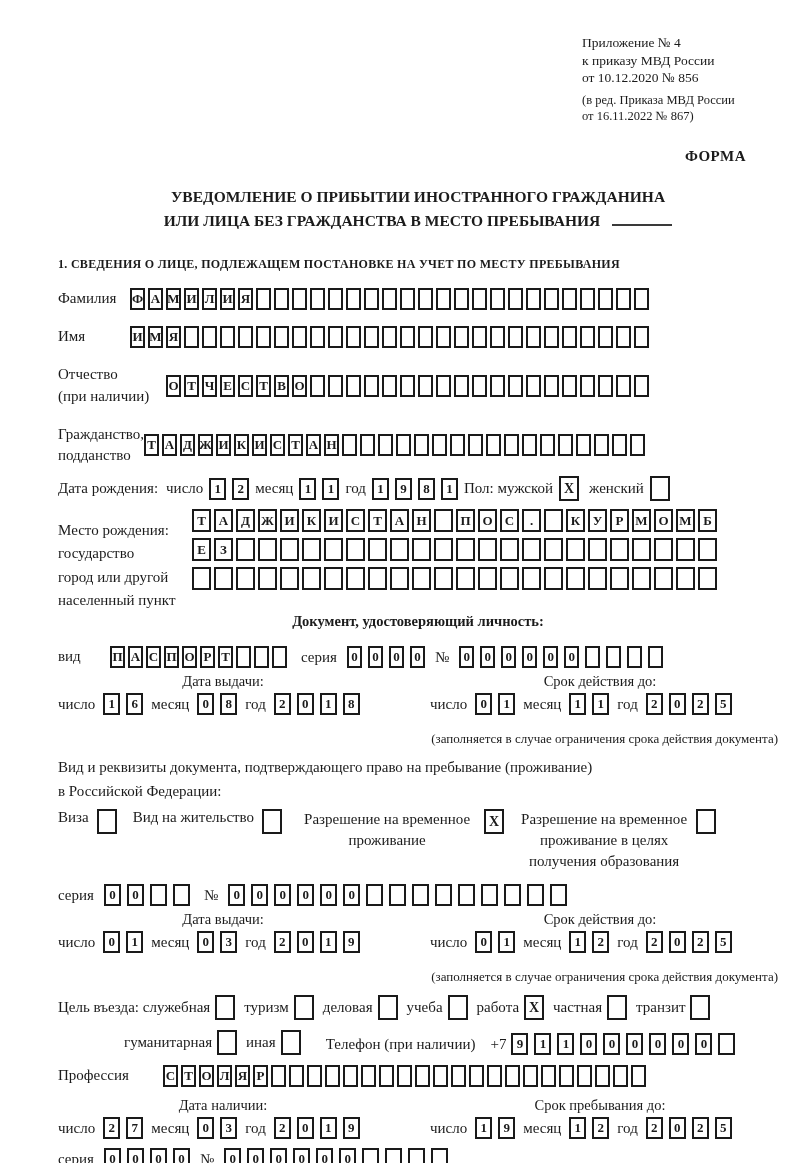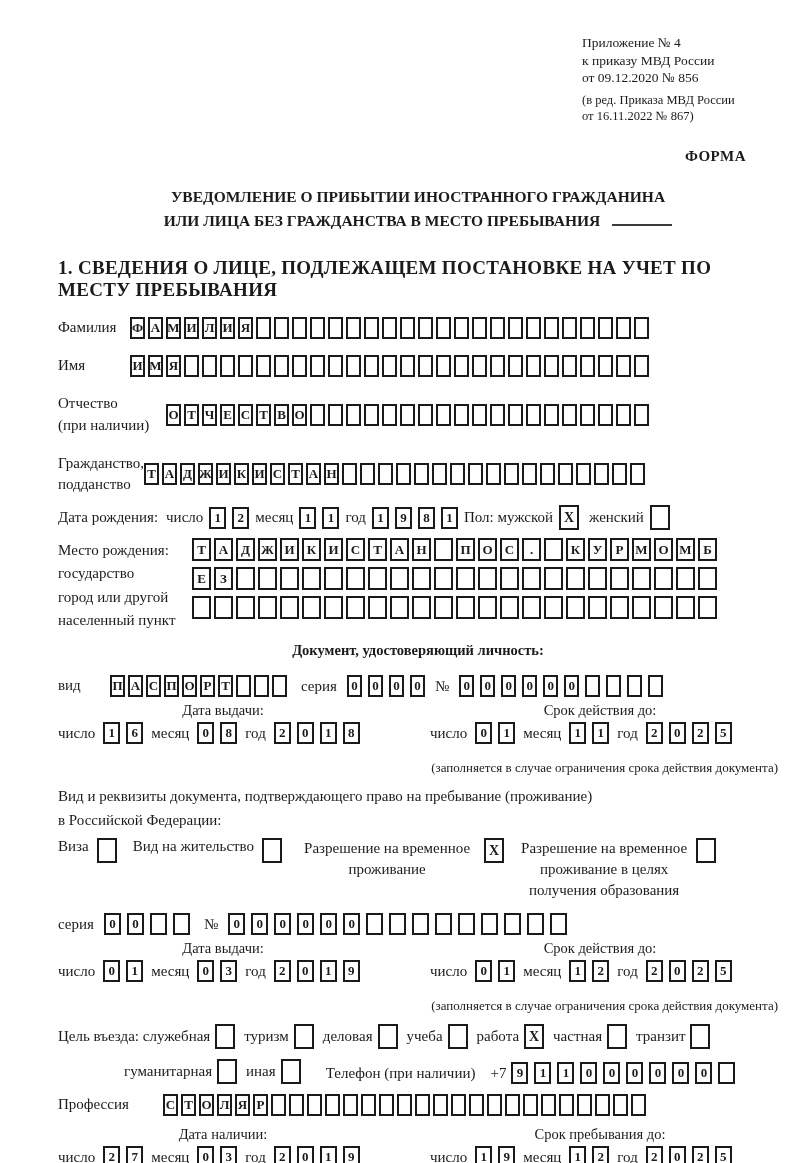--- a/index.html
+++ b/index.html
@@ -8,40 +8,40 @@
     position:relative;width:800px;height:1163px;margin:0 auto;background:#ffffff;
     color:#1b1b1b;font-family:"Liberation Serif","DejaVu Serif",serif;
     font-size:15px;padding:34px 22px 8px 58px;overflow:hidden;
   }
   
   .annex{margin-left:auto;width:196px;line-height:1.3;font-size:13.5px}
   .annex .amend{font-size:12.5px;margin-top:5px;line-height:1.3}
   .forma{ text-align:right;font-weight:bold;padding-right:32px;margin-top:24px;font-size:15px;letter-spacing:.5px}
   .title{ text-align:center;font-weight:bold;font-size:15.5px;margin-top:20px;line-height:1.55}
   .uline{display:inline-block;width:60px;height:13px;border-bottom:2px solid #3a3a3a;margin-left:12px}
-  .sec-head{font-weight:bold;font-size:19px;margin-top:24px;letter-spacing:.3px}
+  .sec-head{font-weight:bold;font-size:12px;margin-top:24px;letter-spacing:.3px}
   
   .cells{display:inline-flex;gap:3px;flex:none}
   .cells.sp{gap:6px}
   .cell{width:15px;height:22px;border:2px solid #1a1a1a;display:inline-flex;align-items:center;justify-content:center;
         font-weight:bold;font-size:13px;flex:none;background:#fff}
   .cells.m .cell{width:17px}
   .cells.w .cell{width:19px;height:23px}
   .cb{width:20px;height:25px;border:2px solid #1a1a1a;display:inline-flex;align-items:center;justify-content:center;
       font-weight:bold;font-size:14px;flex:none;background:#fff}
   
   .frow{display:flex;align-items:center;margin-top:16px}
   .frow.top{align-items:center}
   .flabel{flex:none;line-height:1.45}
   .w72{width:72px}.w108{width:108px}.w86{width:86px}.w52{width:52px}.w105{width:105px}
   .inl{display:inline-flex;align-items:center;gap:6px}
   .gap10{margin-left:10px}.gap14{margin-left:14px}
   
   .abs-block{position:relative;margin-top:8px}
-  .abs-label{position:absolute;left:0;top:1px;line-height:1.55;white-space:nowrap}
+  .abs-label{position:absolute;left:0;top:10px;line-height:1.55;white-space:nowrap}
   .cell-rows{display:flex;flex-direction:column;gap:6px}
   .doc-heading{text-align:center;font-weight:bold;font-size:14.5px;margin-top:8px}
   
   .dates-pair{display:flex;margin-top:5px}
   .date-col.left{width:372px}
   .date-col.right{flex:1}
   .date-head{text-align:center;font-size:14.5px;width:330px}
   .date-col.right .date-head{width:340px}
   .date-row{display:flex;align-items:center;gap:8px;margin-top:3px}
   .validity-note{text-align:right;font-size:13px;margin-top:16px}
@@ -55,21 +55,21 @@
   .purpose .pair{display:inline-flex;align-items:center;gap:5px}
 </style>
 </head>
 <body>
 
 <div class="page">
 
   <div class="annex">
     <div>Приложение № 4</div>
     <div>к приказу МВД России</div>
-    <div>от 09.12.2020 № 856</div>
+    <div>от 10.12.2020 № 856</div>
     <div class="amend">
       <div>(в ред. Приказа МВД России</div>
       <div>от 16.11.2022 № 867)</div>
     </div>
   </div>
 
   <div class="forma">ФОРМА</div>
 
   <div class="title">
     <div>УВЕДОМЛЕНИЕ О ПРИБЫТИИ ИНОСТРАННОГО ГРАЖДАНИНА</div>

